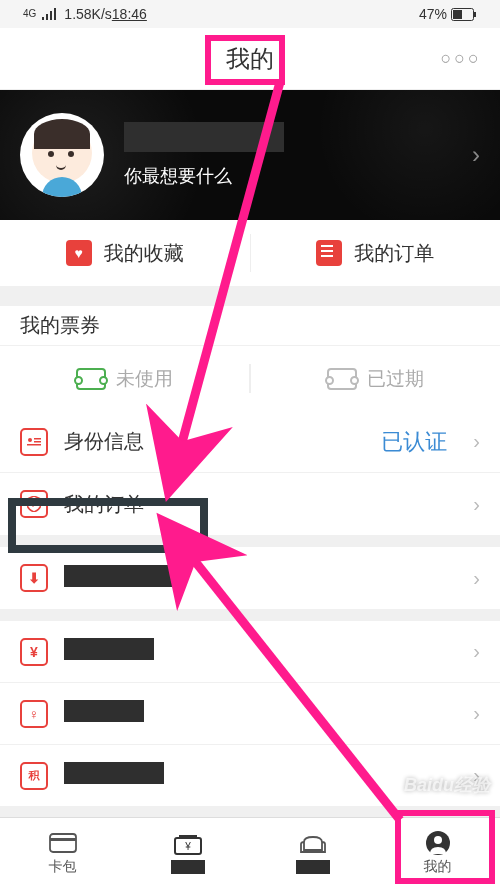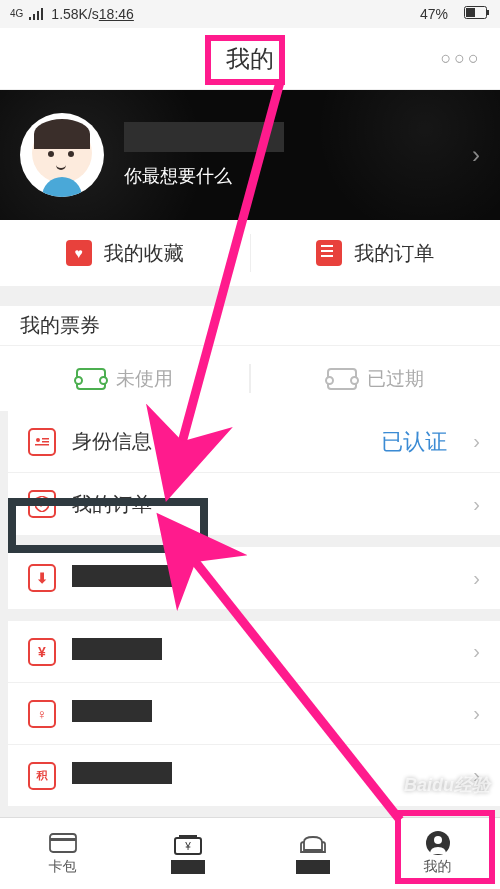--- a/index.html
+++ b/index.html
@@ -1,21 +1,21 @@
 <!DOCTYPE html>
 <html><head>
 <meta charset="utf-8">
 <style>
 * { margin: 0; padding: 0; box-sizing: border-box; font-family: -apple-system, "Helvetica Neue", Arial, sans-serif; }
 body { width: 500px; height: 889px; background: #f0f0f0; position: relative; overflow: hidden; }
 
-.status-bar { height: 28px; background: #f5f5f5; display: flex; align-items: center; padding: 0 10px; font-size: 14px; color: #333; }
+.status-bar { height: 28px; background: #f5f5f5; display: flex; align-items: center; padding: 0 23px; font-size: 14px; color: #333; }
 .status-left { display: flex; align-items: center; gap: 6px; }
 .status-center { flex: 1; text-align: left; text-decoration: underline; }
-.status-right { display: flex; align-items: flex-start; gap: 16px; }
+.status-right { display: flex; align-items: center; gap: 4px; }
 .sig { width: 16px; height: 12px; display: inline-block; }
 
 .header { height: 62px; background: #fff; display: flex; align-items: center; justify-content: center; position: relative; border-bottom: 1px solid #eee; }
 .header-title { font-size: 24px; color: #333; }
 .header-more { position: absolute; right: 18px; color: #999; font-size: 18px; letter-spacing: 3px; }
 
 .profile { height: 130px; background: #0a0a0a; display: flex; align-items: center; padding: 0 20px; position: relative; background-image: radial-gradient(circle at 15% 50%, rgba(255,255,255,0.08) 0%, transparent 30%), radial-gradient(circle at 85% 30%, rgba(255,255,255,0.05) 0%, transparent 25%); }
 .avatar { width: 84px; height: 84px; border-radius: 50%; background: #fff; position: relative; overflow: hidden; }
 .avatar-face { position: absolute; top: 10px; left: 12px; width: 60px; height: 60px; border-radius: 50%; background: #fdebdd; }
 .avatar-hair { position: absolute; top: 6px; left: 14px; width: 56px; height: 30px; background: #3a2e2a; border-radius: 50% 50% 0 0; }
@@ -41,21 +41,21 @@
 .ticket-tab { flex: 1; display: flex; align-items: center; justify-content: center; gap: 10px; font-size: 19px; color: #aaa; }
 .ticket-sep { width: 1px; background: #eee; margin: 18px 0; }
 .ticon { width: 30px; height: 22px; border: 2px solid; border-radius: 4px; position: relative; }
 .ticon::before, .ticon::after { content: ""; position: absolute; width: 5px; height: 5px; border-radius: 50%; background: #fff; top: 6px; }
 .ticon::before { left: -4px; border: 2px solid; border-color: inherit; }
 .ticon::after { right: -4px; border: 2px solid; border-color: inherit; }
 .ticon.green { border-color: #4caf50; } .ticon.green::before,.ticon.green::after{border-color:#4caf50;}
 .ticon.orange { border-color: #ff9800; } .ticon.orange::before,.ticon.orange::after{border-color:#ff9800;}
 .ticon.gray { border-color: #bbb; } .ticon.gray::before,.ticon.gray::after{border-color:#bbb;}
 
-.list { background: #fff; margin-left: 8px; }
+.list { background: #fff; }
 .list-item { height: 62px; display: flex; align-items: center; padding: 0 20px; border-bottom: 1px solid #f0f0f0; font-size: 20px; color: #333; gap: 16px; }
 .list-item.gap { margin-bottom: 12px; border-bottom: none; }
 .list-icon { width: 28px; height: 28px; border: 2px solid #e8413c; border-radius: 5px; display: flex; align-items: center; justify-content: center; flex-shrink: 0; color: #e8413c; font-size: 14px; font-weight: bold; }
 .list-label { flex: 1; }
 .list-value { color: #3b8bd4; font-size: 22px; margin-right: 10px; }
 .list-chevron { color: #bbb; font-size: 20px; }
 .redacted { height: 22px; background: #2f2f2f; }
 
 .bottom-nav { position: absolute; bottom: 0; left: 0; right: 0; height: 72px; background: #fff; display: flex; border-top: 1px solid #ddd; }
 .nav-item { flex: 1; display: flex; flex-direction: column; align-items: center; justify-content: center; gap: 3px; font-size: 14px; color: #555; }

